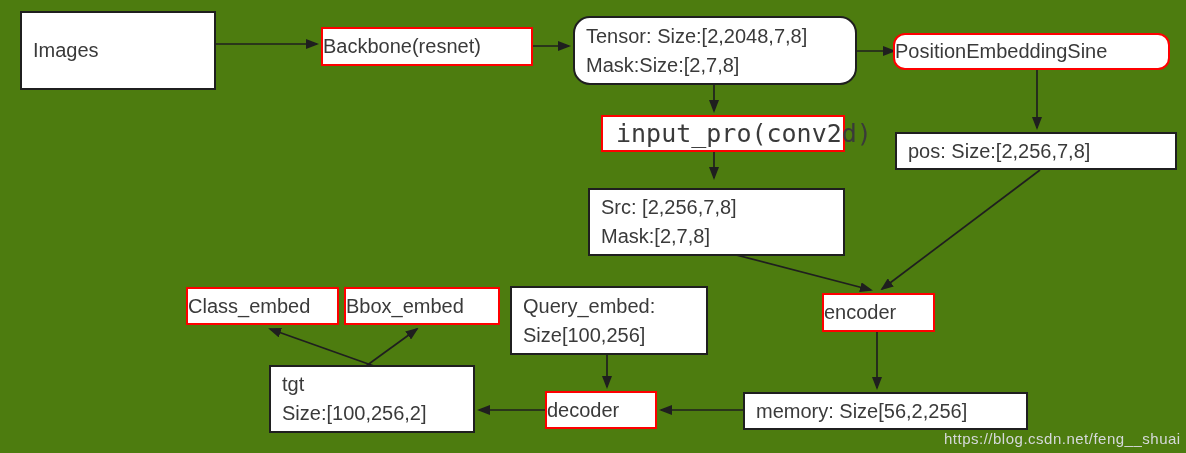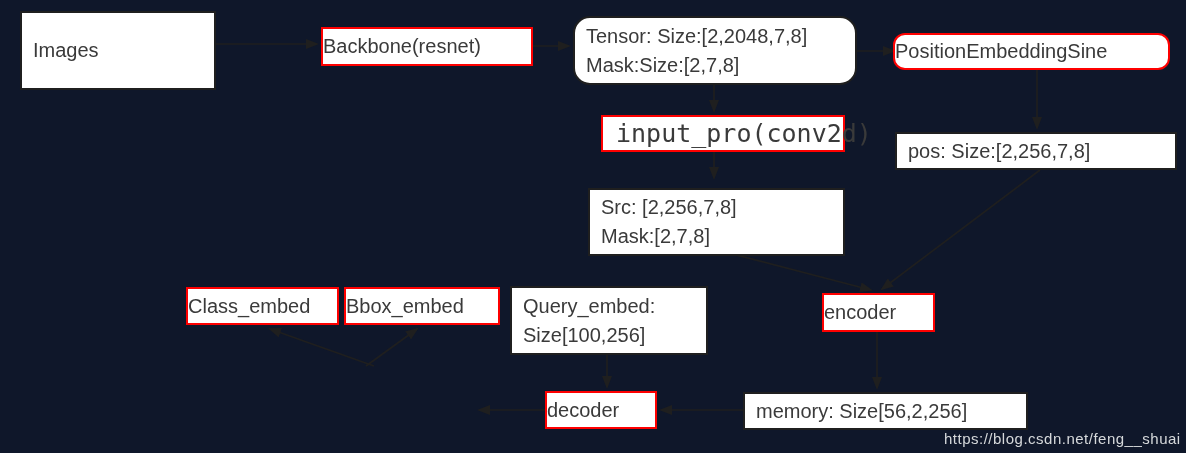--- a/index.html
+++ b/index.html
@@ -1,20 +1,20 @@
 <!DOCTYPE html>
 <html><head>
 <meta charset="utf-8">
 <style>
   html, body { margin: 0; padding: 0; background: #ffffff; }
   #canvas {
     position: relative;
     width: 1186px;
     height: 453px;
-    background: #0f172a;
+    background: #4d7c0f;
     font-family: "Liberation Sans", sans-serif;
     overflow: hidden;
   }
   #arrows {
     position: absolute;
     left: 0; top: 0;
     width: 1186px; height: 453px;
     pointer-events: none;
   }
   #arrows line { stroke: #1f1f1f; stroke-width: 1.7; }
@@ -116,20 +116,24 @@
 
   <div class="node left" style="left:510px; top:286px; width:198px; height:69px;">
     <span class="nline">Query_embed:</span>
     <span class="nline">Size[100,256]</span>
   </div>
 
   <div class="node red center" style="left:545px; top:391px; width:112px; height:38px;">
     <span class="nline">decoder</span>
   </div>
 
+  <div class="node left" style="left:269px; top:365px; width:206px; height:68px;">
+    <span class="nline">tgt</span>
+    <span class="nline">Size:[100,256,2]</span>
+  </div>
 
   <div class="node red center" style="left:344px; top:287px; width:156px; height:38px;">
     <span class="nline">Bbox_embed</span>
   </div>
 
   <div class="node red center" style="left:186px; top:287px; width:153px; height:38px;">
     <span class="nline">Class_embed</span>
   </div>
 
   <div id="watermark">https://blog.csdn.net/feng__shuai</div>

